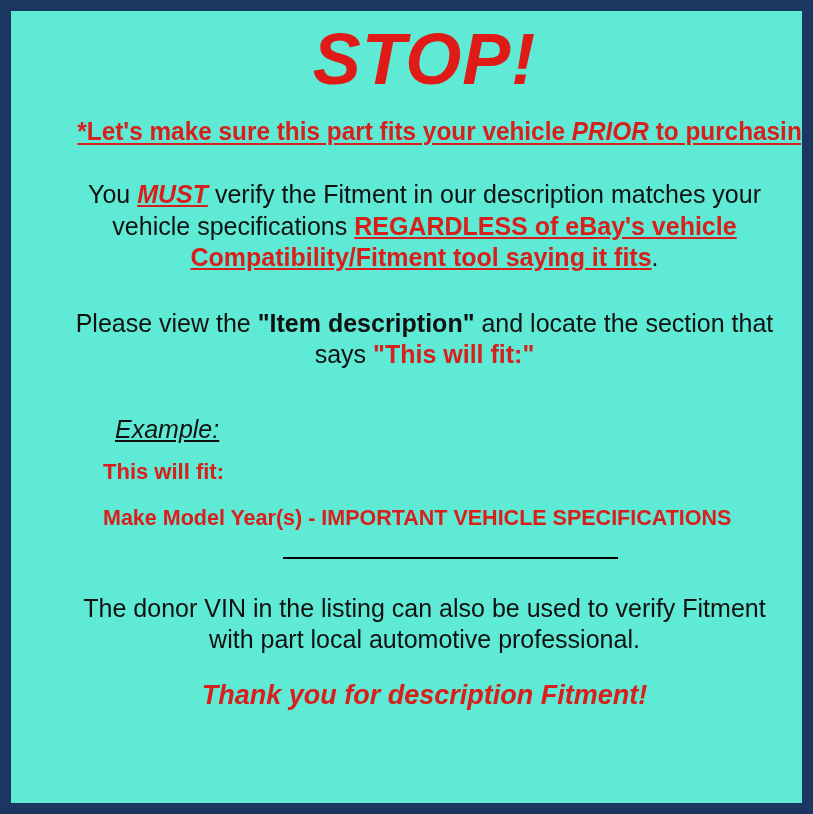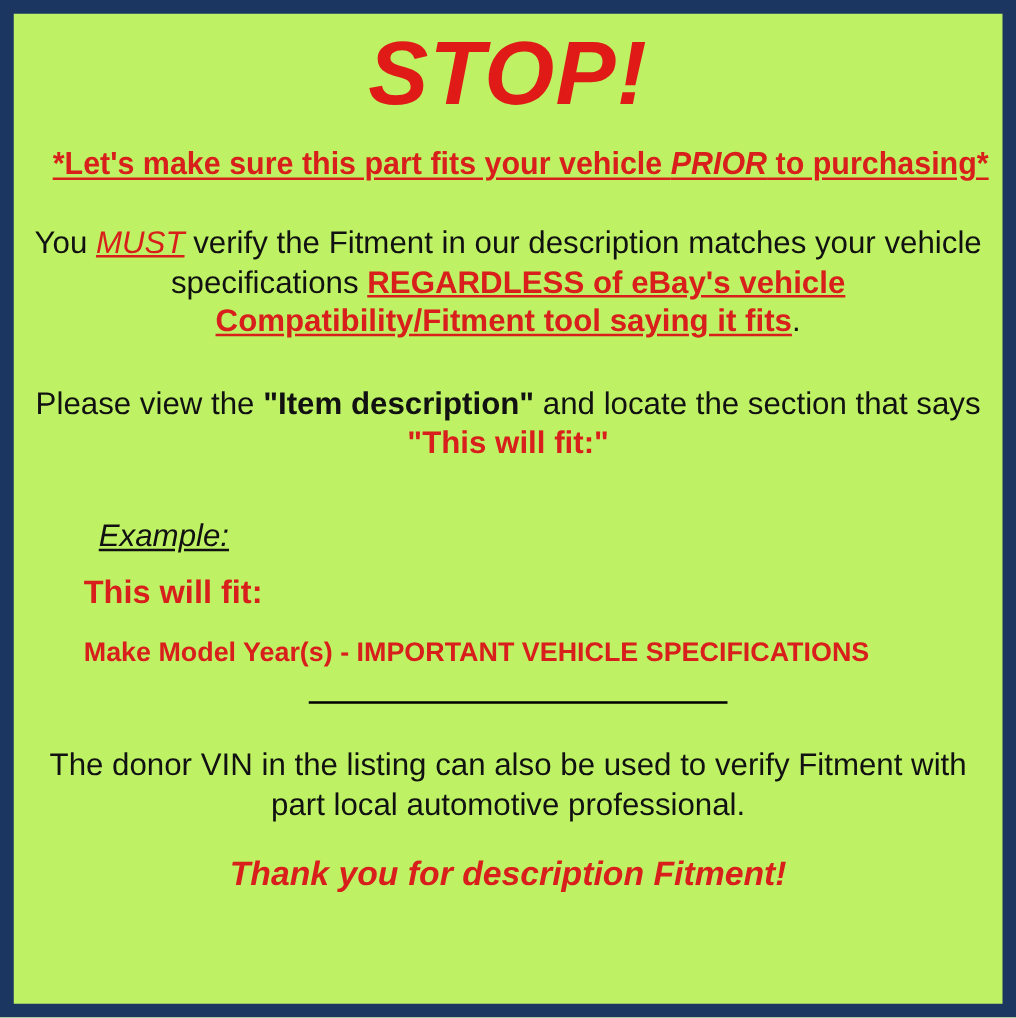--- a/index.html
+++ b/index.html
@@ -10,23 +10,24 @@
   }
   body {
     font-family: "Liberation Sans", sans-serif;
   }
 
   .notice-card {
     position: relative;
     width: 813px;
     height: 814px;
     box-sizing: border-box;
-    background: #bef264;
+    background: #5eead4;
     border: 11px solid #1b3660;
     overflow: hidden;
+    padding-left: 36px;
   }
 
   .notice-inner {
     box-sizing: border-box;
     width: 100%;
     height: 100%;
     padding: 4px 14px 0 14px;
     text-align: center;
     color: #000000;
   }
@@ -77,21 +78,21 @@
   .red { color: #d81f1b; }
   .red-strong {
     color: #d81f1b;
     font-weight: bold;
     text-decoration: underline;
     text-underline-offset: 2px;
     text-align: right;
   }
   .red-bi {
     color: #d81f1b;
-    font-weight: normal;
+    font-weight: bold;
     font-style: italic;
     text-decoration: underline;
     text-underline-offset: 2px;
   }
 
   
   .example-block {
     text-align: left;
     padding-left: 42px;
     padding-top: 32px;
@@ -101,21 +102,21 @@
     font-size: 25px;
     font-style: italic;
     text-decoration: underline;
     text-underline-offset: 2px;
     color: #111111;
     display: inline-block;
   }
   .example-fit {
     margin: 0;
     padding-top: 3px;
-    font-size: 26px;
+    font-size: 22px;
     font-weight: bold;
     color: #d81f1b;
     line-height: 1.15;
   }
   .example-spec {
     margin: 0;
     padding-top: 22px;
     font-size: 21.5px;
     font-weight: bold;
     color: #d81f1b;

